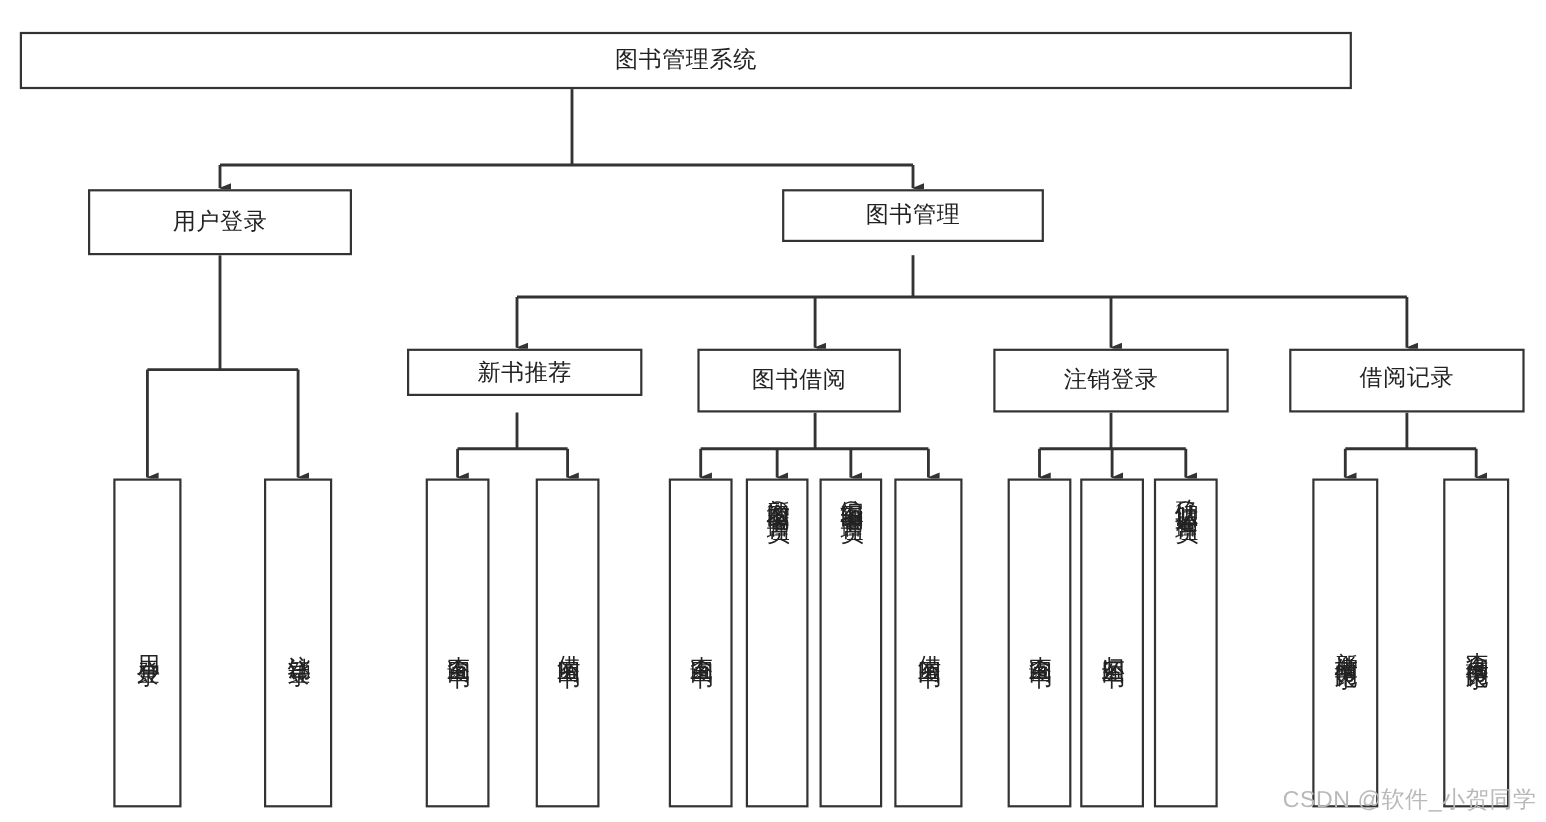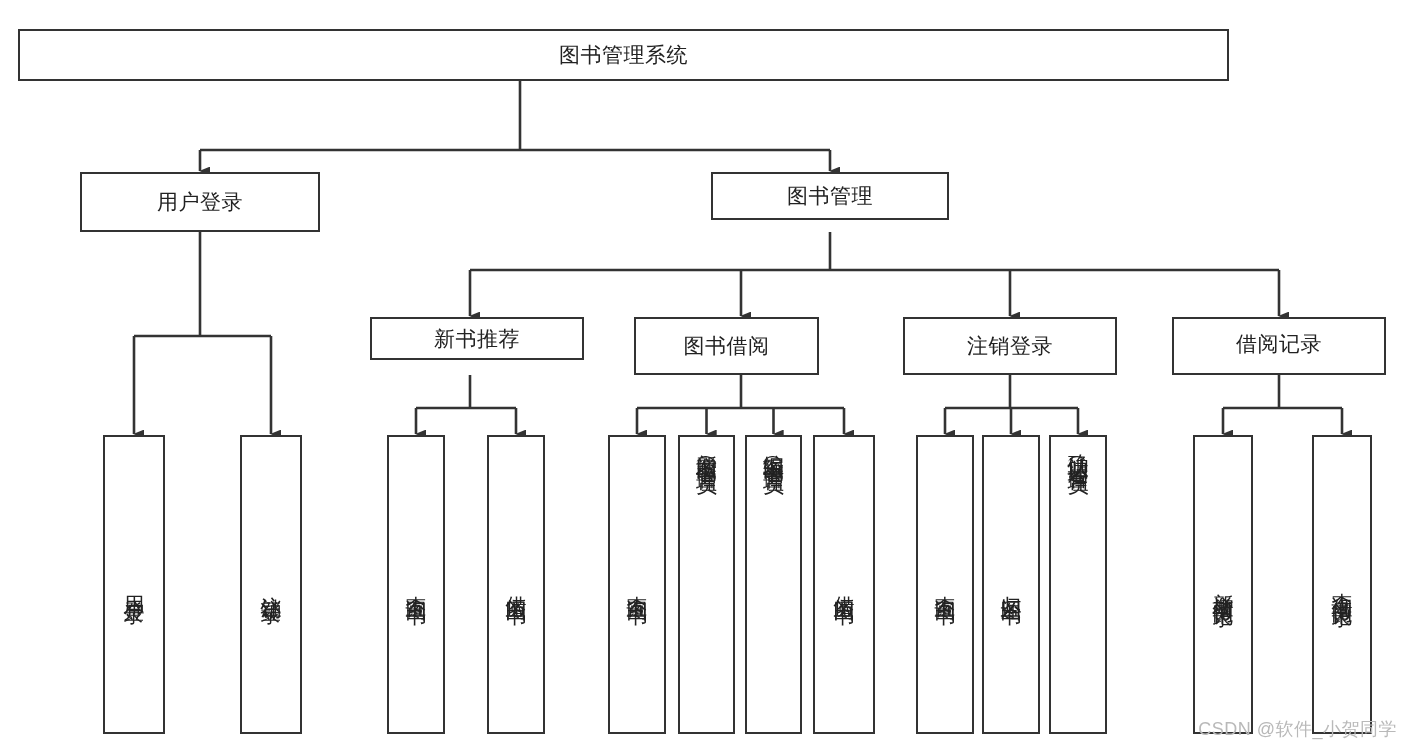--- a/index.html
+++ b/index.html
@@ -60,21 +60,21 @@
     left: 0;
     top: 0;
     width: 1405px;
     height: 747px;
     pointer-events: none;
   }
   .watermark {
     position: absolute;
     right: 8px;
     bottom: 6px;
-    font-size: 18px;
+    font-size: 21px;
     color: #b9b9b9;
     white-space: nowrap;
     letter-spacing: 0.5px;
   }
 </style>
 </head>
 <body>
 
 <div id="diagram-root">
   <svg class="connectors" viewBox="0 0 1405 747">

